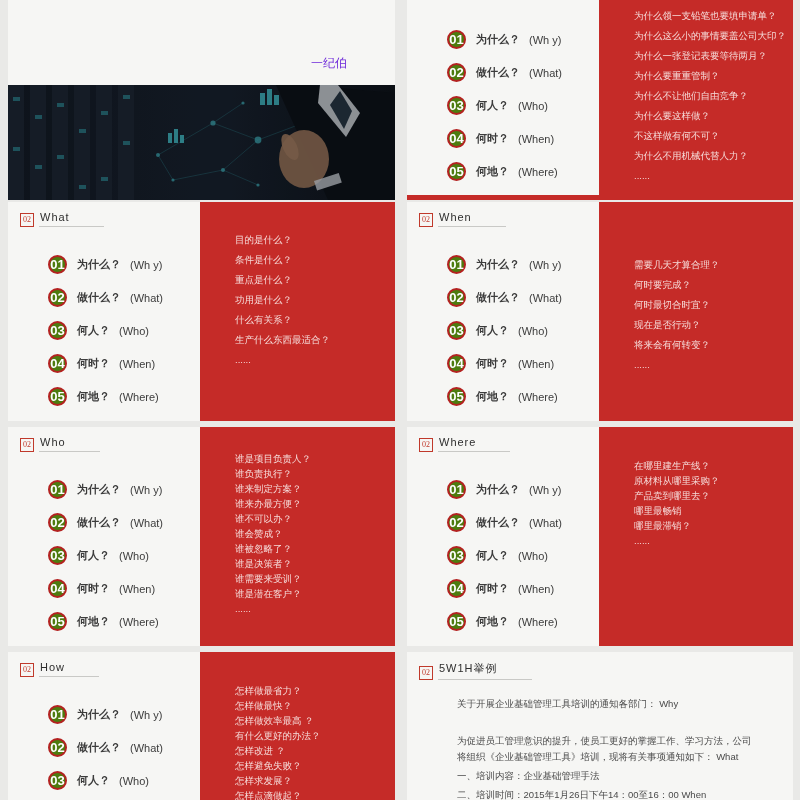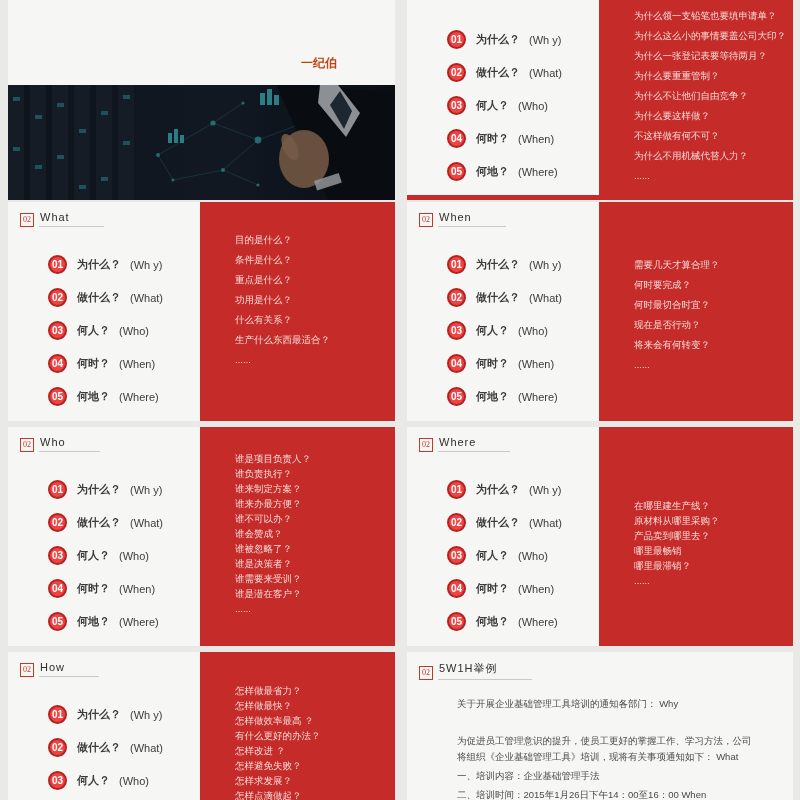--- a/index.html
+++ b/index.html
@@ -11,42 +11,42 @@
   .col-r { left:407px; width:386px; }
 
   .slide-header { position:absolute; top:9px; left:12px; display:flex; align-items:flex-end; gap:5px; z-index:3; }
   .num-box { border:1px solid #c0392b; color:#c0392b; font-size:8px; line-height:10px; padding:1px 2px;
              font-family:"Liberation Serif", serif; }
   .slide-title { font-family:Liberation Sans, sans-serif; font-size:11px; color:#2e2e2e; letter-spacing:1px;
                  border-bottom:1px solid #c9c9c6; padding:0 34px 3px 1px; }
 
   .wh-list { position:absolute; left:40px; top:46px; z-index:2; }
   .wh-item { height:33px; display:flex; align-items:center; }
-  .badge { width:19px; height:19px; border-radius:50%; background:#ef4444; border:2px solid #b32220;
-           color:#fff; font-size:10px; font-weight:bold; display:flex; align-items:center; justify-content:center;
+  .badge { width:19px; height:19px; border-radius:50%; background:#4d7c0f; border:2px solid #b32220;
+           color:#fff; font-size:13px; font-weight:bold; display:flex; align-items:center; justify-content:center;
            margin-right:10px; }
   .wh-zh { font-size:11px; font-weight:bold; color:#3c3c3c; }
   .wh-en { font-size:11px; color:#3c3c3c; margin-left:9px; }
 
   .red-panel { position:absolute; top:0; bottom:0; left:192px; right:0; background:#c52b28; z-index:1;
                padding-left:35px; }
   .q { color:#f6dbd9; font-size:9.5px; white-space:nowrap; }
   .p-why   { padding-top:25px; }  .p-why .q   { line-height:20px; }
   .p-what  { padding-top:28px; }  .p-what .q  { line-height:20px; }
   .p-when  { padding-top:53px; }  .p-when .q  { line-height:20px; }
   .p-who   { padding-top:24px; }  .p-who .q   { line-height:15px; }
-  .p-where { padding-top:71px; }  .p-where .q { line-height:15px; }
+  .p-where { padding-top:31px; }  .p-where .q { line-height:15px; }
   .p-how   { padding-top:31px; }  .p-how .q   { line-height:15px; }
 
   .red-footer { position:absolute; left:0; right:0; bottom:0; height:5px; background:#c52b28; z-index:4; }
 
   .quote-text { position:absolute; left:22px; right:8px; top:22px; font-family:"DejaVu Serif", serif;
                 font-size:12.5px; font-weight:bold; color:#333; line-height:23px; z-index:2; }
-  .quote-sign { position:absolute; right:58px; top:74px; font-family:"DejaVu Serif", serif;
-                font-size:12px; font-weight:bold; color:#c2410c; z-index:2; }
+  .quote-sign { position:absolute; right:48px; top:74px; font-family:"DejaVu Serif", serif;
+                font-size:12px; font-weight:normal; color:#6d28d9; z-index:2; }
   .photo { position:absolute; left:0; right:0; top:104px; bottom:0; background:#0d1219; z-index:2; }
   .photo svg { display:block; width:100%; height:100%; }
 
   .example-body { position:absolute; left:50px; top:44px; width:300px; z-index:2; }
   .example-body p { font-size:9.5px; color:#4a4a4a; line-height:16px; margin-bottom:3px; }
   .example-body p.sp { margin-bottom:21px; }
 </style>
 </head>
 <body>
 

